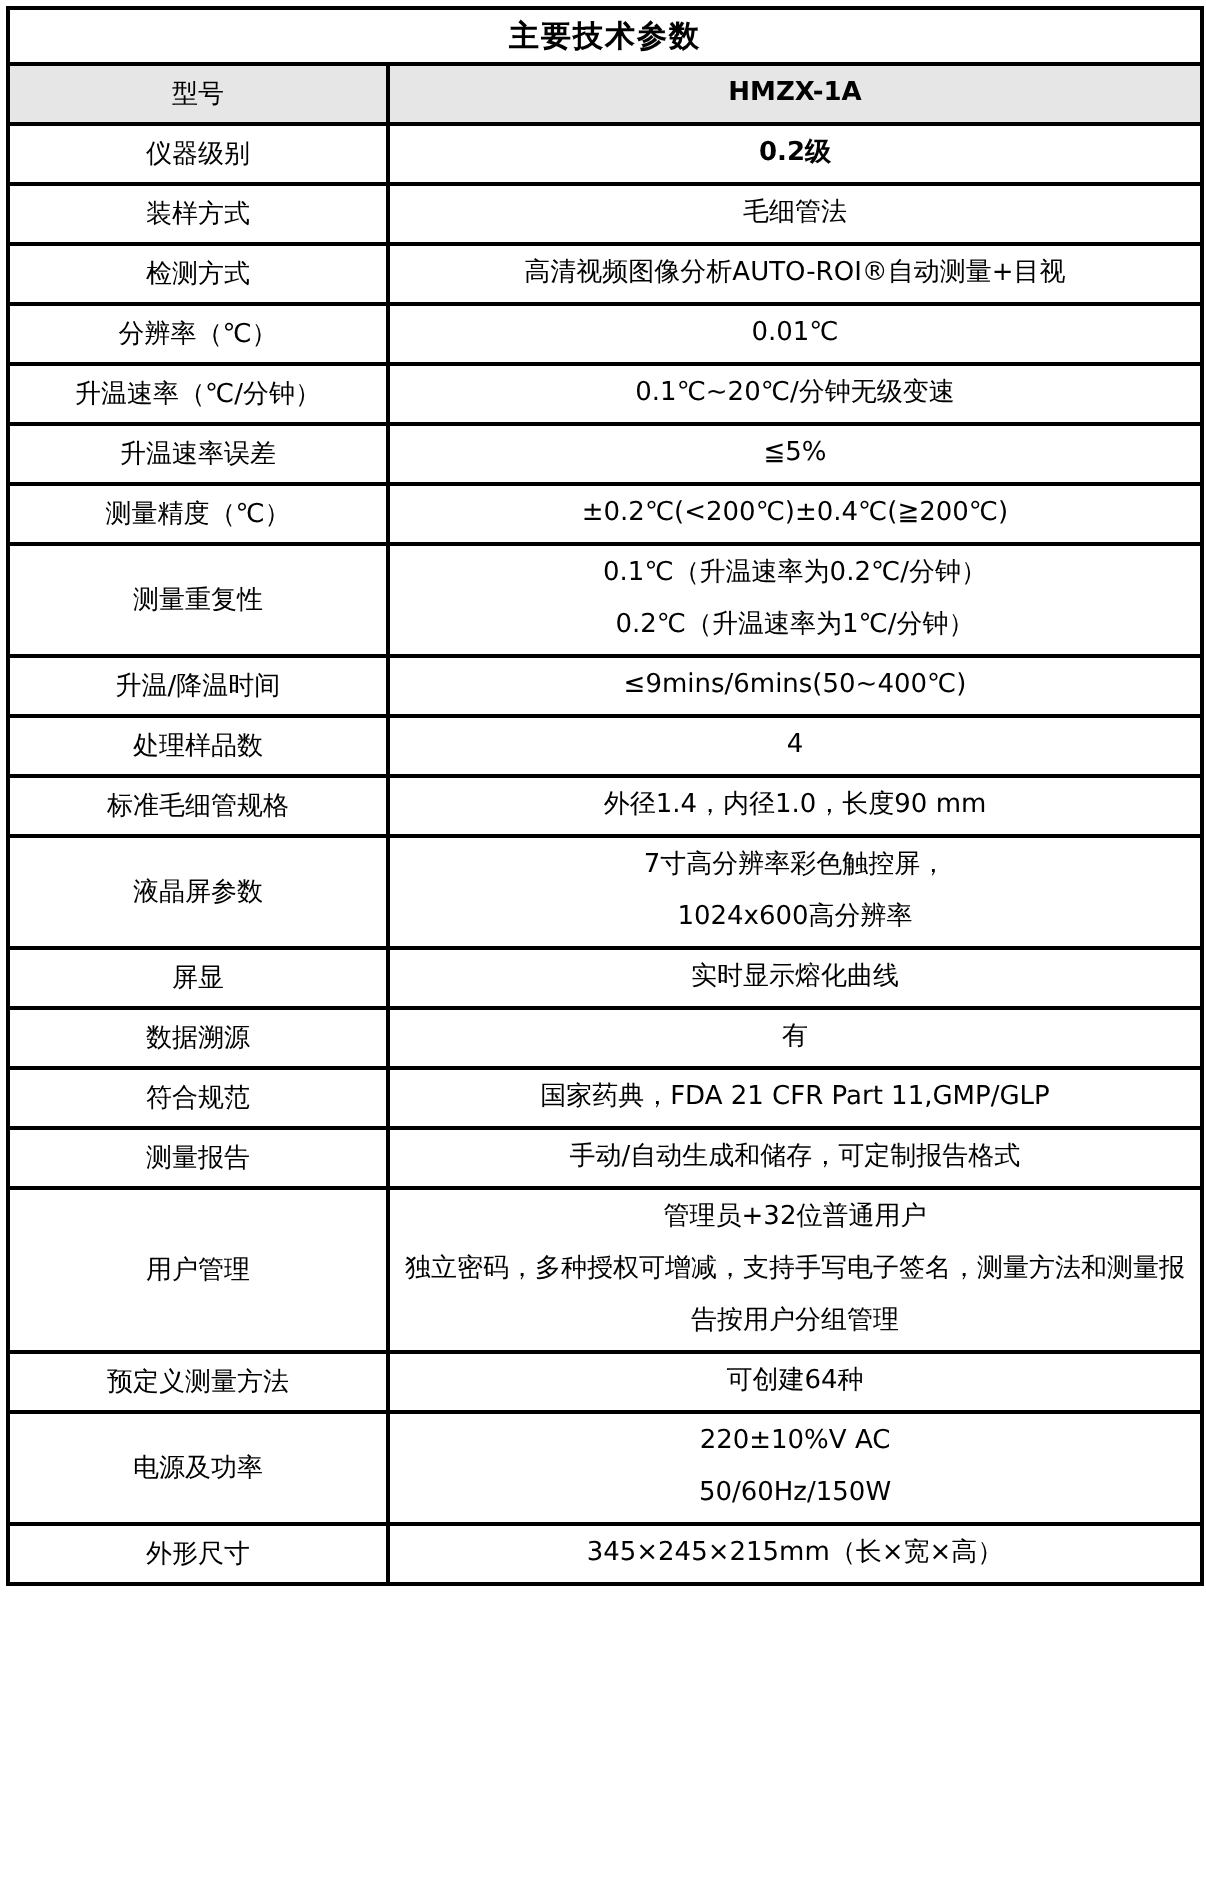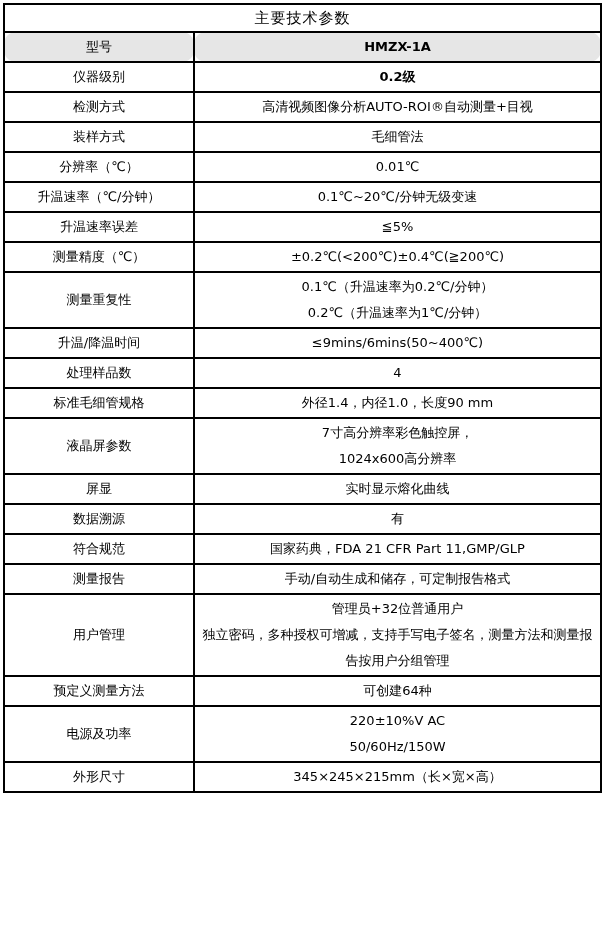--- a/index.html
+++ b/index.html
@@ -36,30 +36,30 @@
     vertical-align: middle;
     font-size: 13px;
     font-weight: normal;
     overflow: hidden;
   }
   col.c-label { width: 190px; }
   col.c-value { width: 407px; }
   tr.title-row td {
     height: 28px;
     font-size: 15px;
-    font-weight: normal;
+    font-weight: bold;
     letter-spacing: 1px;
   }
   tr.data-row td { height: 28px; }
   tr.data-row td.label-cell { }
   tr.data-row td.value-cell .vline {
     line-height: 26px;
     text-align: center;
   }
-  tr.highlight td { background: var(--highlight-bg); border-radius: 12px; }
+  tr.highlight td { background: var(--highlight-bg); }
   td.bold .vline { font-weight: bold; }
 </style>
 </head>
 <body>
 
 <div class="page">
   <table class="spec">
     <colgroup>
       <col class="c-label">
       <col class="c-value">
@@ -77,30 +77,30 @@
   </tr>
 
   <tr class="data-row">
     <td class="label-cell">仪器级别</td>
     <td class="value-cell bold">
             <div class="vline">0.2级</div>
           </td>
   </tr>
 
   <tr class="data-row">
+    <td class="label-cell">装样方式</td>
+    <td class="value-cell">
+            <div class="vline">毛细管法</div>
+          </td>
+  </tr>
+
+  <tr class="data-row">
     <td class="label-cell">检测方式</td>
     <td class="value-cell">
             <div class="vline">高清视频图像分析AUTO-ROI®自动测量+目视</div>
-          </td>
-  </tr>
-
-  <tr class="data-row">
-    <td class="label-cell">装样方式</td>
-    <td class="value-cell">
-            <div class="vline">毛细管法</div>
           </td>
   </tr>
 
 
   <tr class="data-row">
     <td class="label-cell">分辨率（℃）</td>
     <td class="value-cell">
             <div class="vline">0.01℃</div>
           </td>
   </tr>

